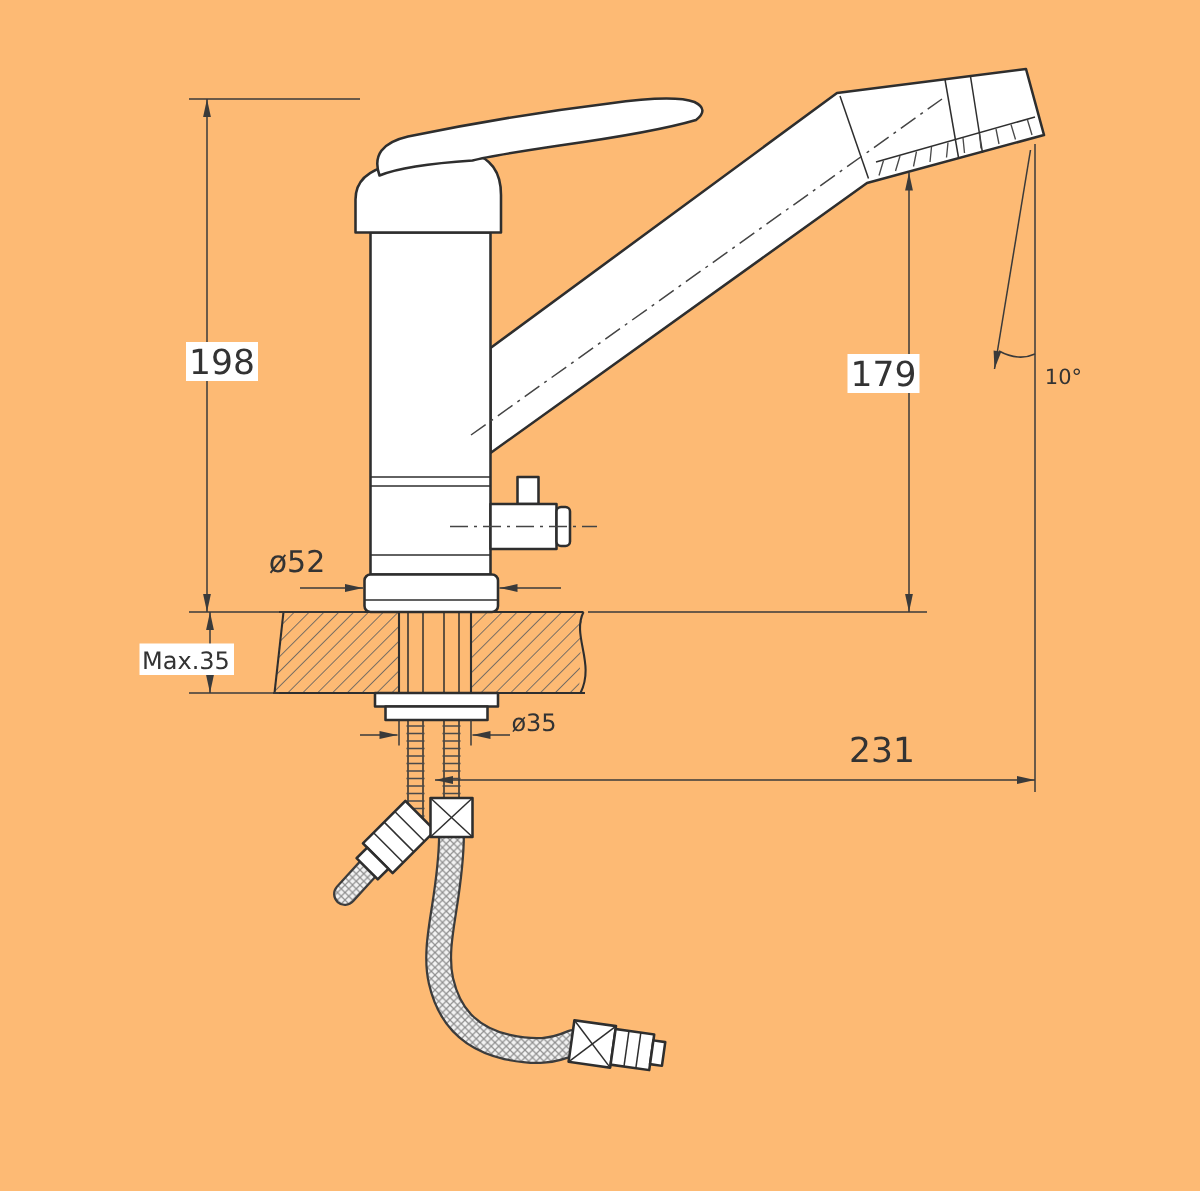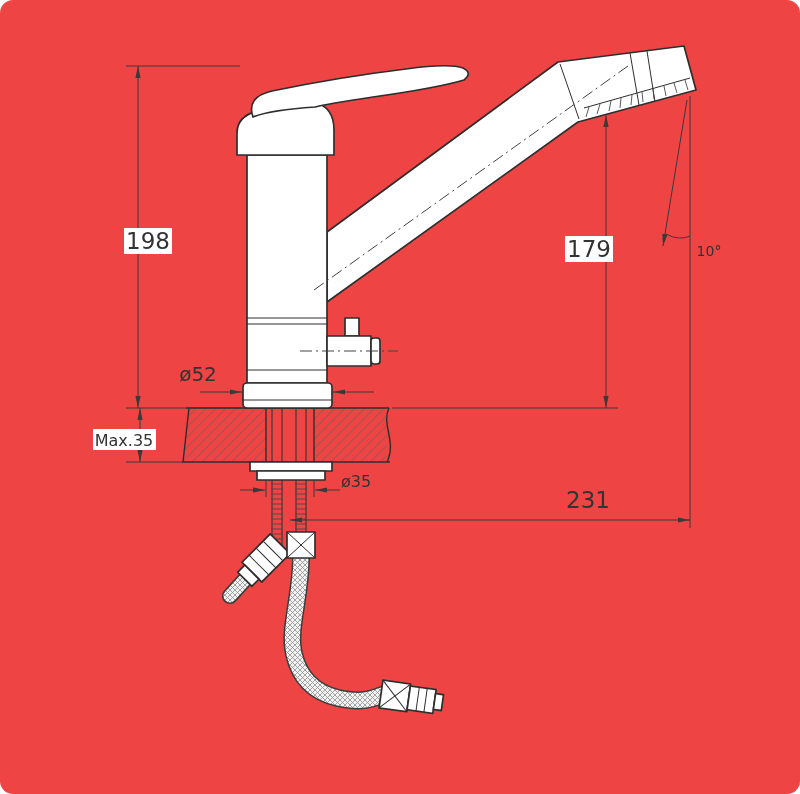--- a/index.html
+++ b/index.html
@@ -1,19 +1,18 @@
 <!DOCTYPE html>
 <html><head>
 <meta charset="utf-8">
 <style>
   html,body{margin:0;padding:0;background:#ffffff;}
   .canvas{
-    width:800px;height:794px;position:relative;background:#ef4444;
+    width:800px;height:794px;position:relative;background:#fdba74;
     font-family:"DejaVu Sans","Liberation Sans",sans-serif;
-    border-radius:13px;
   }
   svg{display:block;}
   text{
     fill:#333333;
     font-family:"DejaVu Sans","Liberation Sans",sans-serif;
   }
   .t-big{font-size:23px;}
   .t-mid{font-size:20px;}
   .t-small{font-size:16px;}
   .t-tiny{font-size:14px;}

